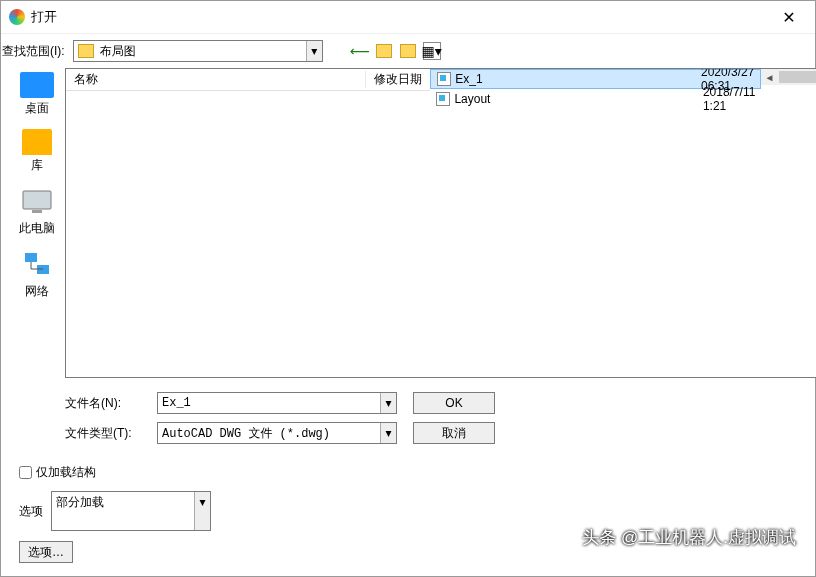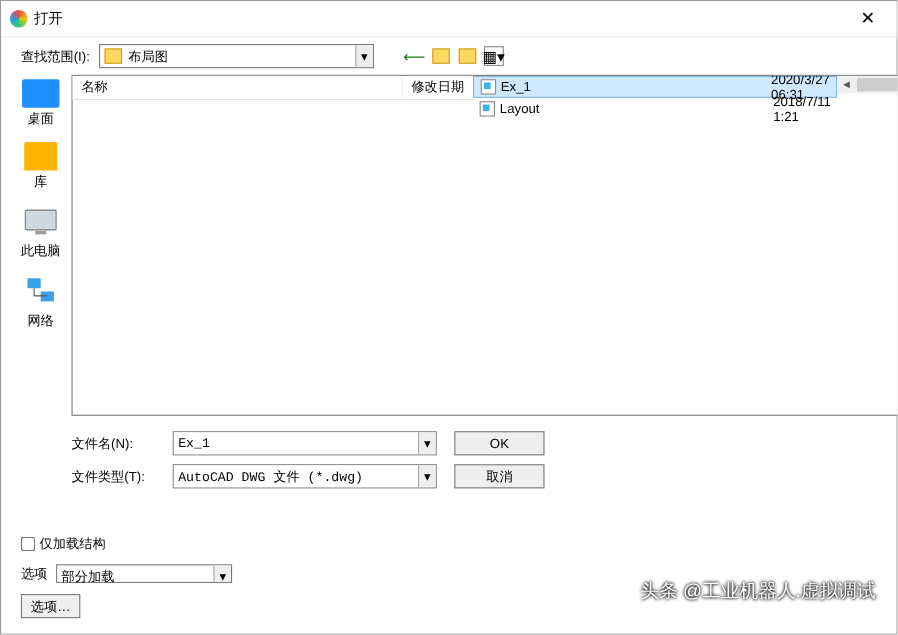--- a/index.html
+++ b/index.html
@@ -2,21 +2,21 @@
 <html><head>
 <meta charset="utf-8">
 <style>
 * { box-sizing: border-box; margin: 0; padding: 0; }
 body { font-family: "Microsoft YaHei", SimSun, Arial, sans-serif; font-size: 12px; background: #fff; width: 816px; height: 577px; position: relative; }
 .dialog { width: 816px; height: 577px; border: 1px solid #999; background: #fff; display: flex; flex-direction: column; }
 .titlebar { height: 30px; display: flex; align-items: center; padding: 16px 8px; background: #fff; border-bottom: 1px solid #eee; }
 .titlebar .app-icon { width: 16px; height: 16px; margin-right: 6px; border-radius: 50%; background: conic-gradient(#e74c3c, #f1c40f, #2ecc71, #3498db, #e74c3c); }
 .titlebar .title { flex: 1; font-size: 13px; }
 .titlebar .close { width: 36px; height: 28px; display: flex; align-items: center; justify-content: center; font-size: 16px; cursor: pointer; }
-.topbar { display: flex; align-items: center; padding: 6px 18px; gap: 8px; }
+.topbar { display: flex; align-items: center; padding: 6px 1px; gap: 8px; }
 .topbar label { font-size: 12px; }
 .folder-select { display: flex; align-items: center; width: 250px; border: 1px solid #7a7a7a; background: #fff; height: 22px; }
 .folder-select .folder-icon { width: 16px; height: 14px; background: #ffd75e; border: 1px solid #c9a227; margin: 0 4px; }
 .folder-select span { flex: 1; padding: 0 2px; }
 .folder-select .drop { width: 16px; text-align: center; background: #eee; border-left: 1px solid #aaa; height: 100%; line-height: 20px; }
 .tool-icons { display: flex; gap: 6px; margin-left: 20px; }
 .tool-icons .ico { width: 18px; height: 18px; display: flex; align-items: center; justify-content: center; cursor: pointer; font-size: 14px; }
 .ico-back { color: #1a7f1a; }
 .ico-up { width: 16px; height: 14px; background: #ffd75e; border: 1px solid #c9a227; position: relative; }
 .ico-new { width: 16px; height: 14px; background: #ffd75e; border: 1px solid #c9a227; }
@@ -53,21 +53,21 @@
 .combo { flex: 1; display: flex; border: 1px solid #7a7a7a; height: 22px; background: #fff; max-width: 240px; }
 .combo input { flex: 1; border: none; outline: none; padding: 0 4px; font-family: "Courier New", monospace; font-size: 12px; }
 .combo .drop { width: 16px; background: #eee; border-left: 1px solid #aaa; text-align: center; line-height: 20px; }
 .btn { width: 82px; height: 22px; border: 1px solid #7a7a7a; background: #efefef; cursor: pointer; font-size: 12px; }
 .right { width: 230px; display: flex; flex-direction: column; align-items: flex-start; }
 .preview-box { width: 230px; height: 185px; border: 1px solid #7a7a7a; background: #fff; display: flex; align-items: center; justify-content: center; font-size: 12px; color: #333; }
 .preview-chk { margin-top: 10px; display: flex; align-items: center; gap: 4px; }
 .bottom { padding: 10px 18px 14px 18px; display: flex; flex-direction: column; gap: 10px; border-top: none; }
 .bottom .chk-row { display: flex; align-items: center; gap: 4px; }
 .bottom .opt-row { display: flex; align-items: center; gap: 8px; }
-.opt-select { border: 1px solid #7a7a7a; height: 17px; width: 160px; display: flex; background: #fff; }
+.opt-select { border: 1px solid #7a7a7a; height: 40px; width: 160px; display: flex; background: #fff; }
 .opt-select span { flex: 1; padding: 0 4px; line-height: 20px; }
 .opt-select .drop { width: 16px; background: #eee; border-left: 1px solid #aaa; text-align: center; line-height: 20px; }
 .opt-btn { width: 54px; height: 22px; border: 1px solid #7a7a7a; background: #efefef; cursor: pointer; font-size: 12px; }
 .watermark { position: absolute; bottom: 28px; right: 20px; font-size: 17px; color: #fff; text-shadow: 0 0 3px #000, 0 0 3px #000; pointer-events: none; }
 </style>
 </head>
 <body>
 
 <div class="dialog">
   <div class="titlebar">

